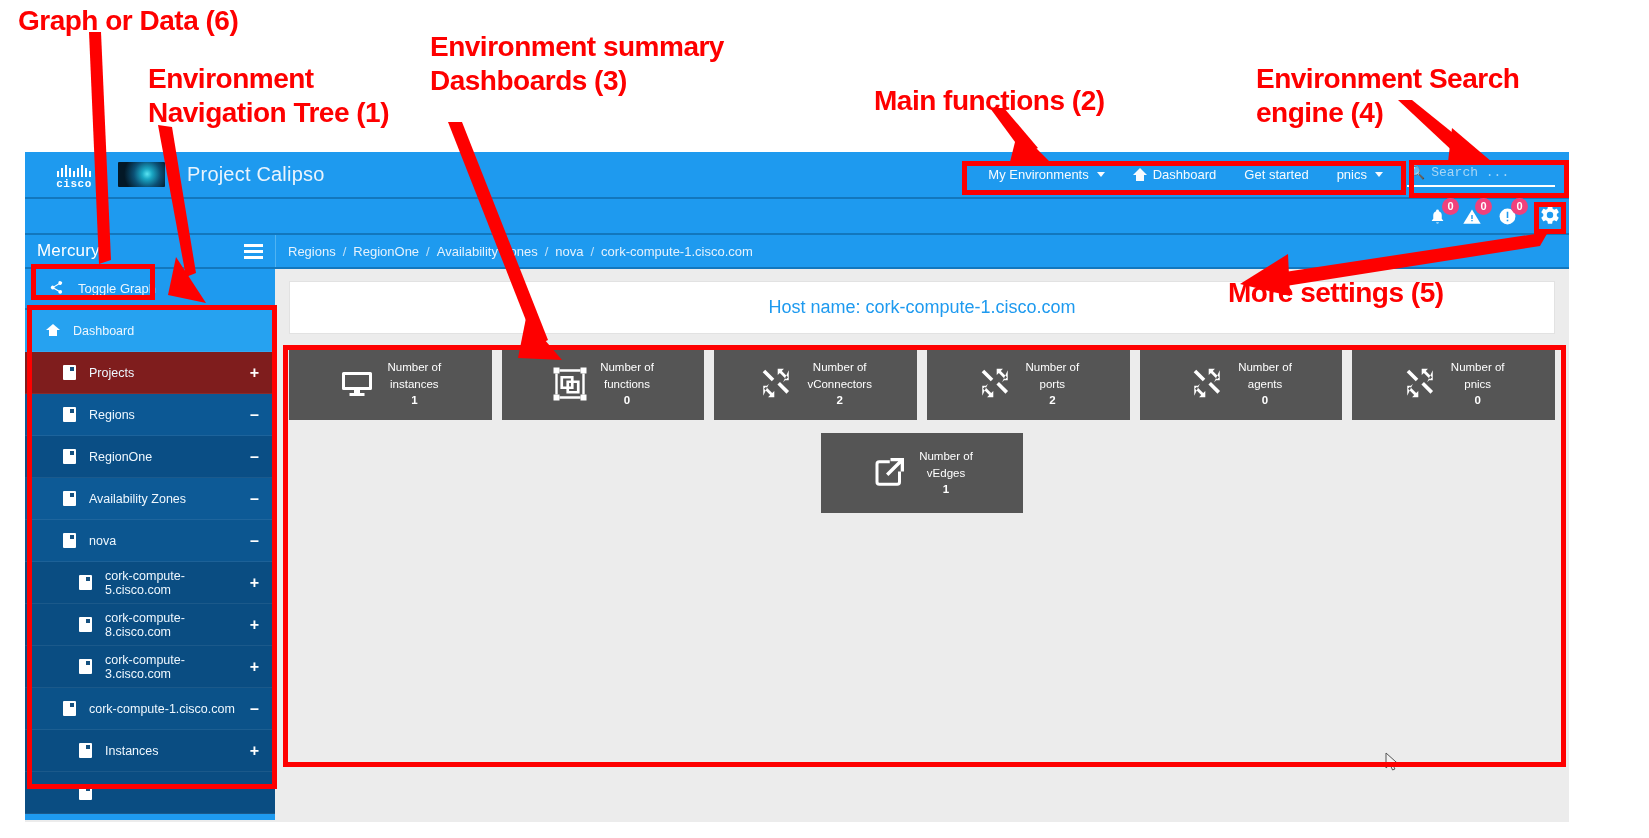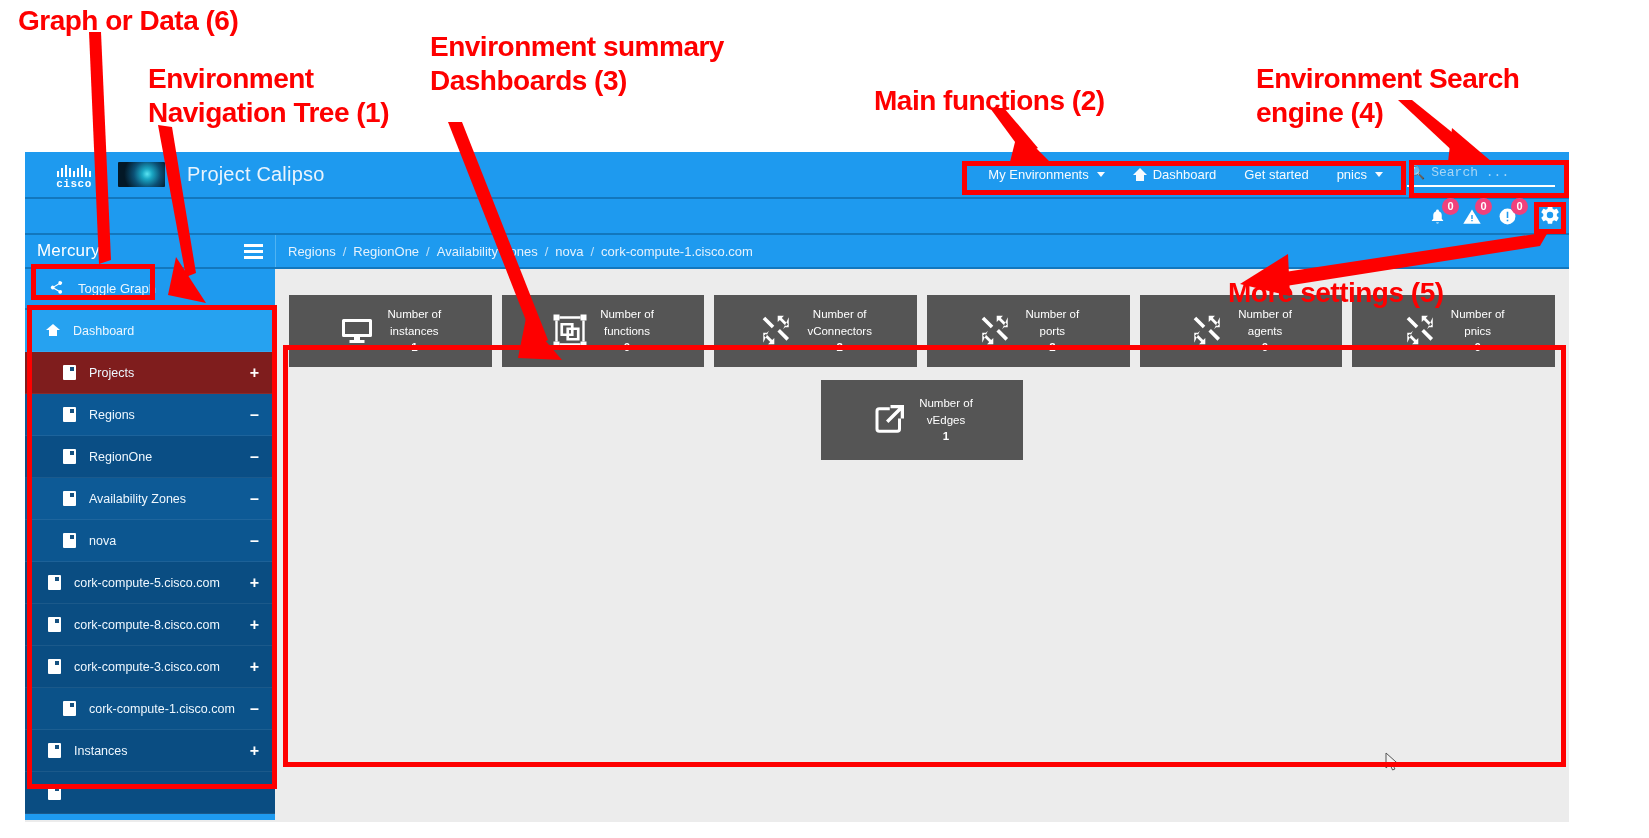--- a/index.html
+++ b/index.html
@@ -127,21 +127,21 @@
      border-left:7px solid transparent;border-right:7px solid transparent;border-bottom:6px solid #fff;}
   .nav-item .ic.home:after{ content:""; position:absolute; left:2px; top:6px; width:8px;height:7px;background:#fff;}
   .nav-item .lbl{ flex:1; }
   .nav-item .exp{ font-size:16px; font-weight:bold; color:#ffffff; }
   .lvl0{ background:#26a2f0; padding-left:22px; }
   .lvl1{ background:#7f1d1d; padding-left:38px; }
   .lvl1b{ background:#0c5894; padding-left:38px; }
   .lvl1c{ background:#0a4e85; padding-left:38px; }
   .lvl1d{ background:#0d5a96; padding-left:38px; }
   .lvl1e{ background:#0c5690; padding-left:38px; }
-  .lvl1f{ background:#0a4d82; padding-left:23px; }
+  .lvl1f{ background:#0a4d82; padding-left:54px; }
   .lvl1g{ background:#0b5289; padding-left:38px; }
 
   
   .main{ flex:1; background:#ececec; position:relative; padding:12px 14px 0 14px; }
   .hostbar{
     background:#ffffff; height:53px; display:flex; align-items:center; justify-content:center;
     border:1px solid #e2e2e2;
   }
   .hostbar .htxt{ color:#1e9aef; font-size:18px; }
   .cards{ display:flex; gap:10px; margin-top:14px; }
@@ -333,20 +333,23 @@
         </div>
 
         <div class="nav-item lvl1f">
           <span class="ic doc"></span>
         </div>
 
       </div>
     </div>
 
     <div class="main">
+      <div class="hostbar">
+        <div class="htxt">Host name: cork-compute-1.cisco.com</div>
+      </div>
 
       <div class="cards">
 
         <div class="card">
           <span class="cico">
             <svg width="36" height="36" viewBox="0 0 24 24">
                 <path fill="#fff" d="M3 4h18a1 1 0 0 1 1 1v10a1 1 0 0 1-1 1h-7v2h3v2H7v-2h3v-2H3a1 1 0 0 1-1-1V5a1 1 0 0 1 1-1zm1 2v8h16V6z"></path>
               </svg>
           </span>
           <span class="ctxt">

